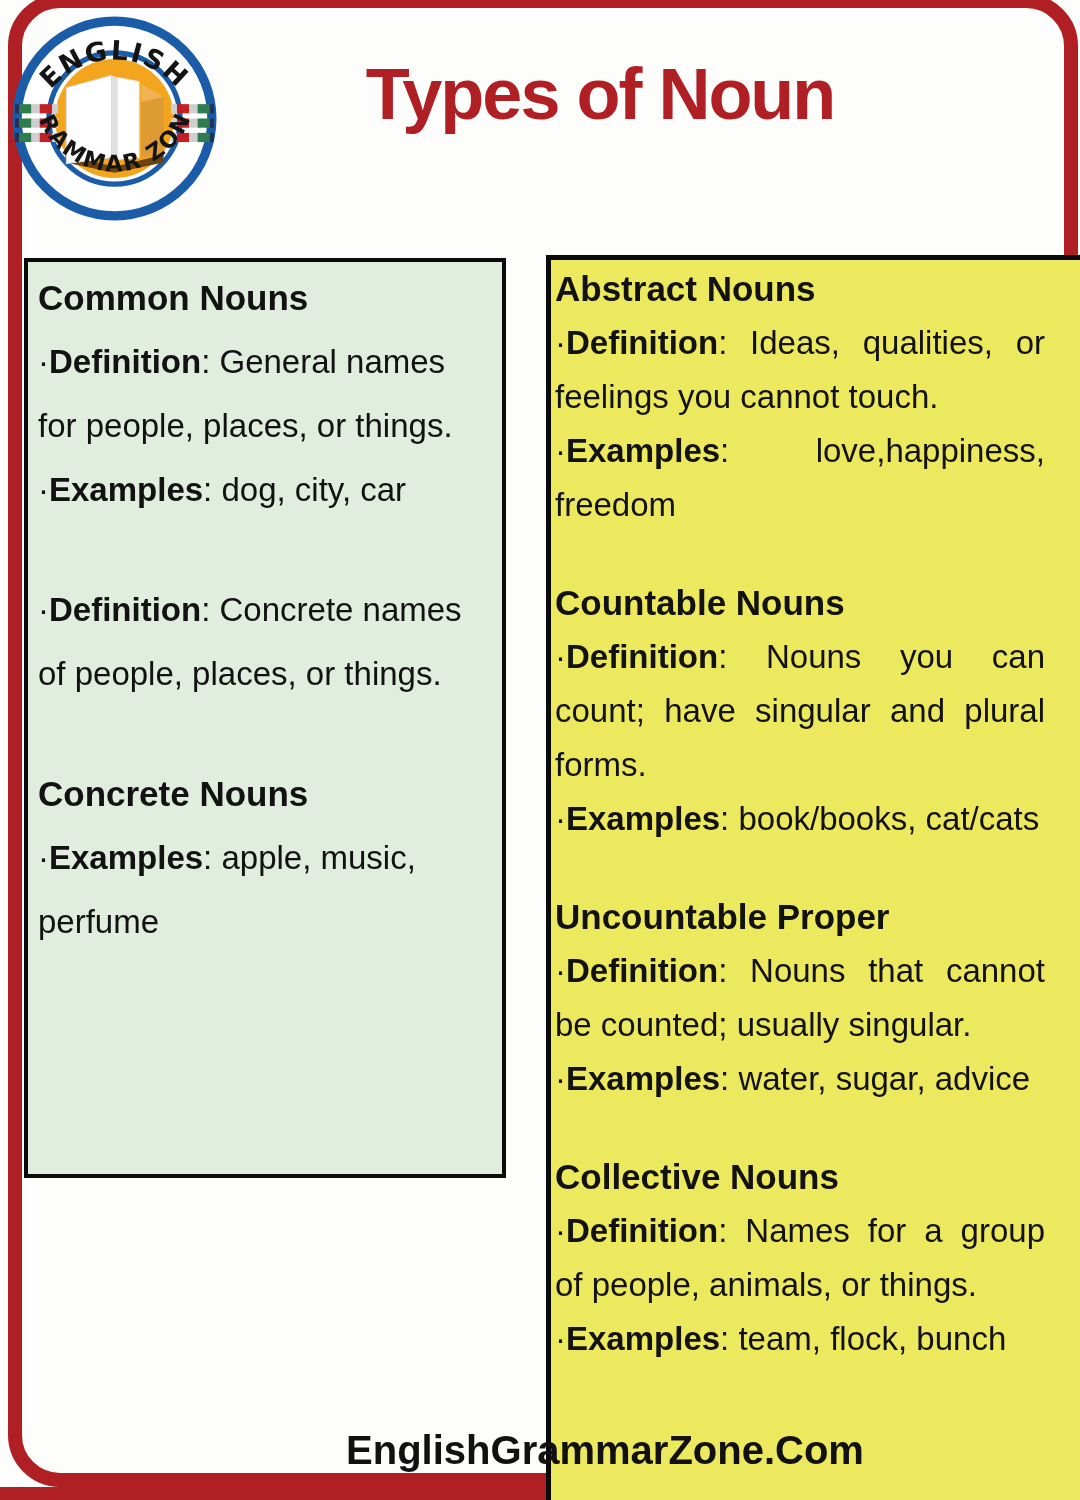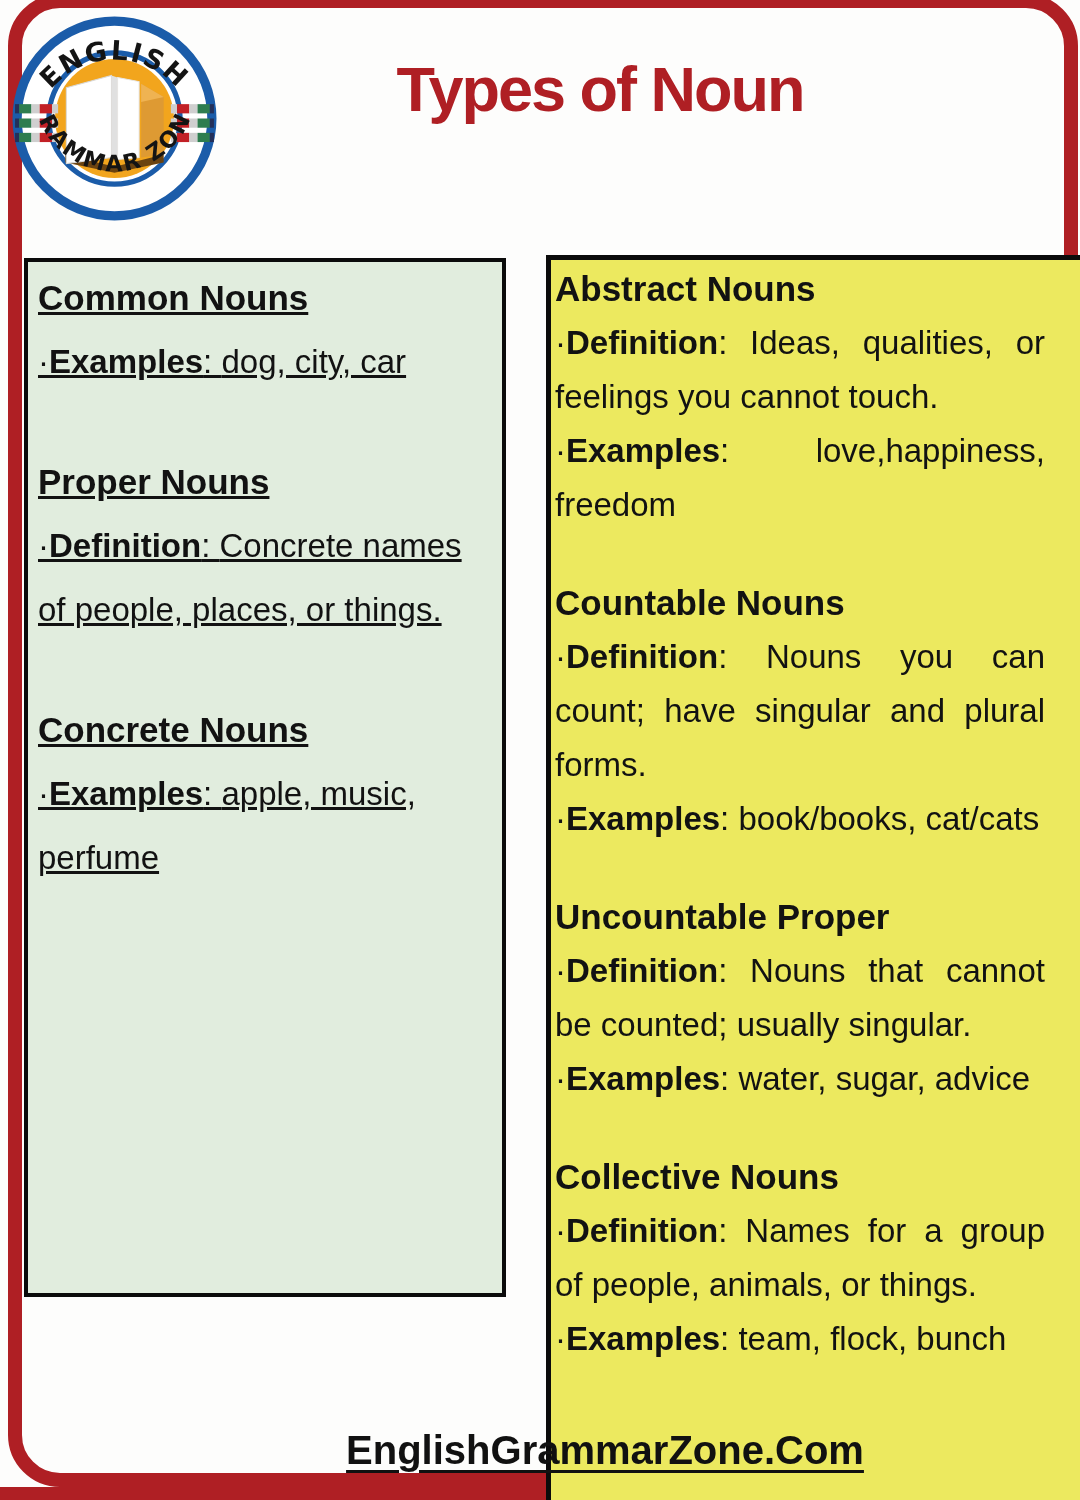--- a/index.html
+++ b/index.html
@@ -34,38 +34,37 @@
     background:var(--accent_red);
   }
   .logo{position:absolute;left:12px;top:16px;width:205px;height:205px;}
   .logo svg{width:100%;height:100%;}
   .logo-arc-text{font-family:"DejaVu Sans",sans-serif;font-weight:bold;font-size:26px;letter-spacing:2px;fill:#141414;}
   .title{
     position:absolute;left:205px;top:58px;width:790px;
     text-align:center;
     font-family:"Liberation Sans",sans-serif;
     font-weight:900;
-    font-size:63px;line-height:1;
+    font-size:72px;line-height:1;
     letter-spacing:-2px;
     color:var(--accent_red);
     white-space:nowrap;
   }
   .panel{
     position:absolute;
     overflow:hidden;
     font-size:33px;
     color:var(--text_color);
   }
   .panel-left{
-    left:24px;top:258px;width:482px;height:1039px;
+    left:24px;top:258px;width:482px;height:920px;
     background:var(--left_panel_bg);
     border:4px solid var(--panel_border);
     padding:4px 18px 0 10px;
     line-height:64px;
-    text-decoration:underline;
   }
   .panel-right{
     left:518px;top:255px;width:542px;height:1419px;
     background:var(--right_panel_bg);
     border:5px solid var(--panel_border);
     padding:2px 38px 0 4px;
     line-height:54px;
     text-align:justify;
     margin-left:28px;
   }
@@ -76,21 +75,20 @@
   .item{font-weight:normal;}
   .item .label{font-weight:bold;}
   .panel-left .section + .section{margin-top:56px;}
   .panel-right .section + .section{margin-top:44px;}
   .footer{
     position:absolute;left:130px;right:0;top:1428px;
     text-align:center;
   }
   .footer-link{
     font-size:40px;font-weight:bold;color:#111;
-    text-decoration:underline;
     text-decoration-thickness:3px;
     text-underline-offset:6px;
   }
 </style>
 </head>
 <body>
 
 <div class="page">
 
   <div class="frame"></div>
@@ -174,25 +172,25 @@
     </svg>
   </div>
 
   <h1 class="title">Types of Noun</h1>
 
   <section class="panel panel-left">
     <div>
   <div class="section">
     <h2 class="heading">Common Nouns</h2>
 
+  <p class="item"><span class="bullet">·</span><b class="label">Definition</b><span class="sep">: </span><span class="text">General names for people, places, or things.</span></p>
           <p class="item"><span class="bullet">·</span><b class="label">Examples</b><span class="sep">: </span><span class="text">dog, city, car</span></p>
         </div>
 
   <div class="section">
-    <h2 class="heading">Proper Nouns</h2>
 
   <p class="item"><span class="bullet">·</span><b class="label">Definition</b><span class="sep">: </span><span class="text">Concrete names of people, places, or things.</span></p>
         </div>
 
   <div class="section">
     <h2 class="heading">Concrete Nouns</h2>
 
           <p class="item"><span class="bullet">·</span><b class="label">Examples</b><span class="sep">: </span><span class="text">apple, music, perfume</span></p>
         </div>
 </div>

